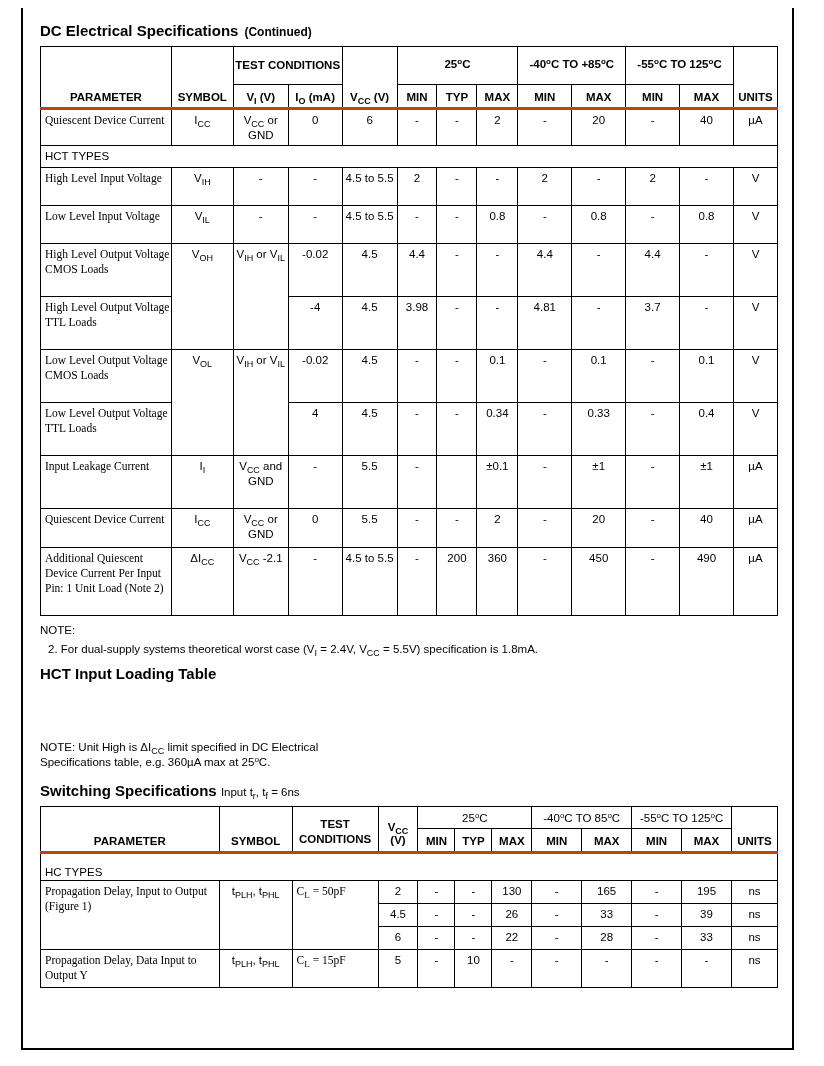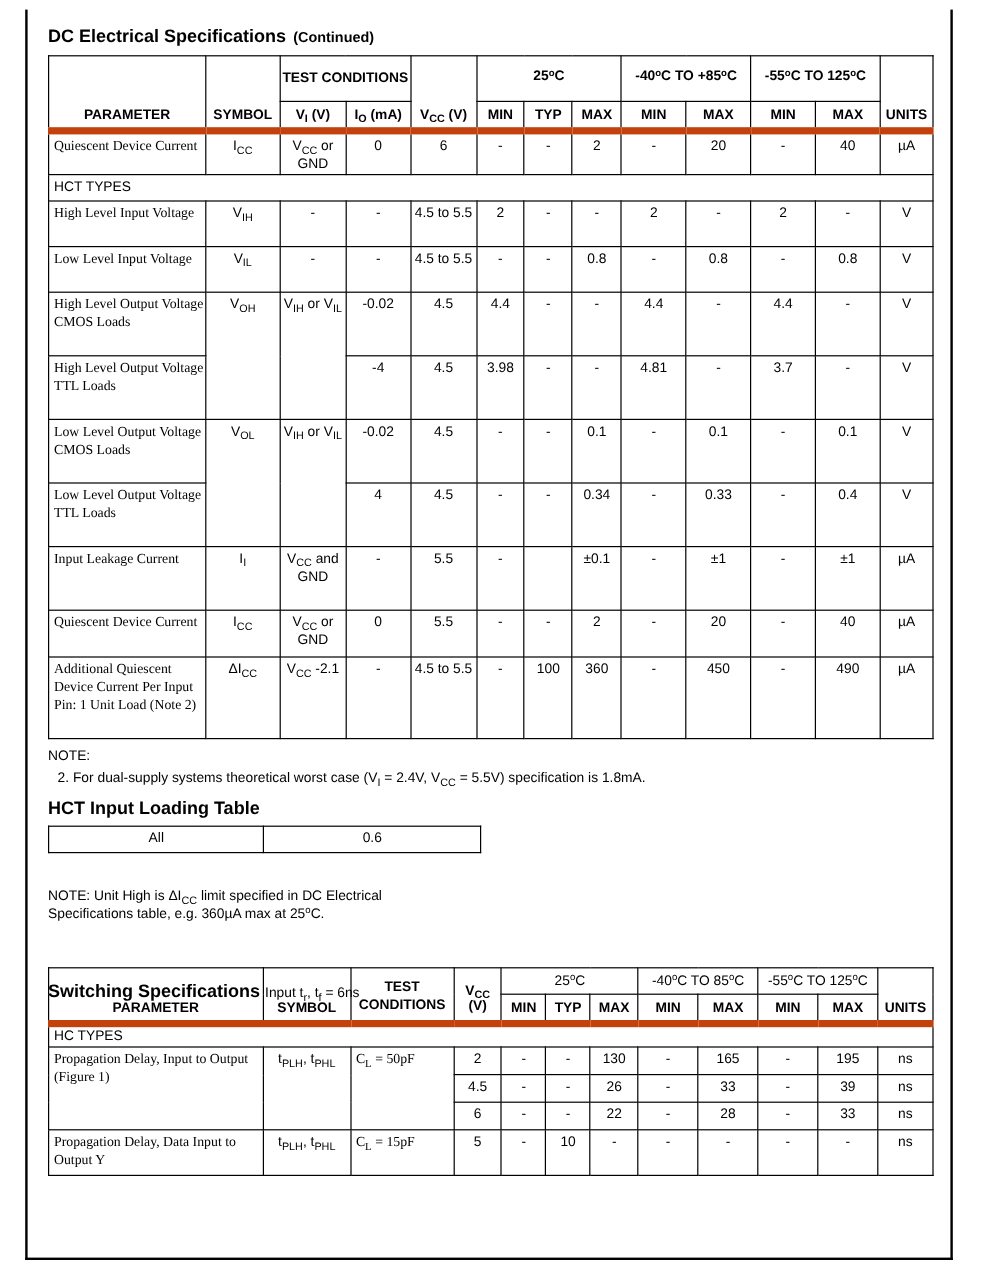--- a/index.html
+++ b/index.html
@@ -3,21 +3,21 @@
 <meta charset="utf-8">
 <style>
   html, body { margin:0; padding:0; background:#fff; }
   body { width:824px; height:1066px; position:relative; font-family:"Liberation Sans", sans-serif; color:#000; overflow:hidden; }
   .frame { position:absolute; left:21px; top:8px; width:773px; height:1042px; border:2px solid #000; border-top:none; box-sizing:border-box; }
   .title { position:absolute; left:40px; top:22px; font-weight:bold; font-size:15px; }
   .title .sub { font-size:12px; font-weight:bold; margin-left:6px; }
   table { border-collapse:collapse; position:absolute; font-size:11.5px; }
   td, th { border:1.5px solid #000; padding:0; text-align:center; vertical-align:top; }
   th { font-weight:bold; font-size:11.5px; vertical-align:bottom; padding-bottom:4px; }
-  .hdrbot { border-bottom:6px solid #c2410c; }
+  .hdrbot { border-bottom:3px solid #c2410c; }
   td { padding-top:3px; line-height:15px; }
   td.left { text-align:left; padding-left:4px;font-family:Liberation Serif, serif; }
   td.section { text-align:left; padding-left:4px; font-weight:normal; padding-top:3px; }
   sub { font-size:9px; vertical-align:-3px; line-height:0; }
   sup { font-size:8px; vertical-align:4px; line-height:0; }
   .note { position:absolute; font-size:11.5px; line-height:15px; }
   .h2 { position:absolute; font-weight:bold; font-size:15px; }
   .h2 .sub2 { font-weight:normal; font-size:11.5px; }
 </style>
 </head>
@@ -210,21 +210,21 @@
     <td>µA</td>
   </tr>
 
   <tr style="height:68px">
     <td class="left">Additional Quiescent Device Current Per Input Pin: 1 Unit Load (Note 2)</td>
     <td><span>ΔI</span><sub>CC</sub></td>
     <td><span>V</span><sub>CC</sub><span> -2.1</span></td>
     <td>-</td>
     <td>4.5 to 5.5</td>
     <td>-</td>
-    <td>100</td>
+    <td>200</td>
     <td>360</td>
     <td>-</td>
     <td>450</td>
     <td>-</td>
     <td>490</td>
     <td>µA</td>
   </tr>
 </tbody>
   </table>
 
@@ -232,30 +232,26 @@
 <div class="note" style="left:48px; top:642px;"><span>2.  For dual-supply systems theoretical worst case (V</span><sub>I</sub><span> = 2.4V, V</span><sub>CC</sub><span> = 5.5V) specification is 1.8mA.</span></div>
 
 <div class="h2" style="left:40px; top:665px;">HCT Input Loading Table</div>
 
 <table style="left:40px; top:688px; width:361px;">
   <colgroup>
       <col style="width:180px">
       <col style="width:181px">
     </colgroup>
   <tbody>
-  <tr style="height:22px">
-    <td>All</td>
-    <td>0.6</td>
-  </tr>
 </tbody>
   </table>
 
 <div class="note" style="left:40px; top:740px;"><span>NOTE:  Unit High is ΔI</span><sub>CC</sub><span> limit specified in DC Electrical</span><br><span>Specifications table, e.g. 360µA max at 25</span><sup>o</sup><span>C.</span></div>
 
-<div class="h2" style="left:40px; top:782px;margin-top:36px;"><span>Switching Specifications</span> <span class="sub2"><span>Input t</span><sub>r</sub><span>, t</span><sub>f</sub><span> = 6ns</span></span></div>
+<div class="h2" style="left:40px; top:782px;"><span>Switching Specifications</span> <span class="sub2"><span>Input t</span><sub>r</sub><span>, t</span><sub>f</sub><span> = 6ns</span></span></div>
 
 <table style="left:40px; top:806px; width:738px;">
   <colgroup>
     <col style="width:179px">
       <col style="width:73px">
       <col style="width:86px">
       <col style="width:40px">
     <col style="width:37px">
       <col style="width:37px">
       <col style="width:40px">
@@ -279,21 +275,21 @@
   <tr style="height:24px">
     <th class="hdrbot">MIN</th>
     <th class="hdrbot">TYP</th>
     <th class="hdrbot">MAX</th>
     <th class="hdrbot">MIN</th>
     <th class="hdrbot">MAX</th>
     <th class="hdrbot">MIN</th>
     <th class="hdrbot">MAX</th>
   </tr>
   <tr style="height:20px">
-    <td colspan="12" class="section" style="padding-top:1px">HC TYPES</td>
+    <td colspan="12" class="section" style="padding-top:11px">HC TYPES</td>
   </tr>
   <tr style="height:23px">
     <td rowspan="3" class="left">Propagation Delay, Input to Output (Figure 1)</td>
     <td rowspan="3"><span>t</span><sub>PLH</sub><span>, t</span><sub>PHL</sub></td>
     <td rowspan="3" class="left"><span>C</span><sub>L</sub><span> = 50pF</span></td>
     <td>2</td>
     <td>-</td>
     <td>-</td>
     <td>130</td>
     <td>-</td>

